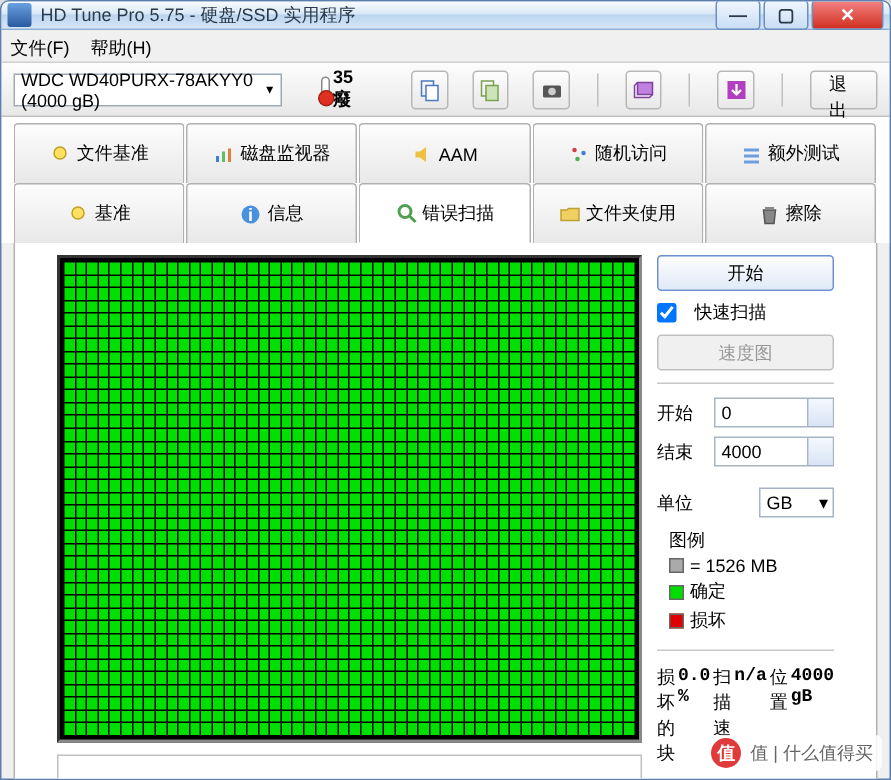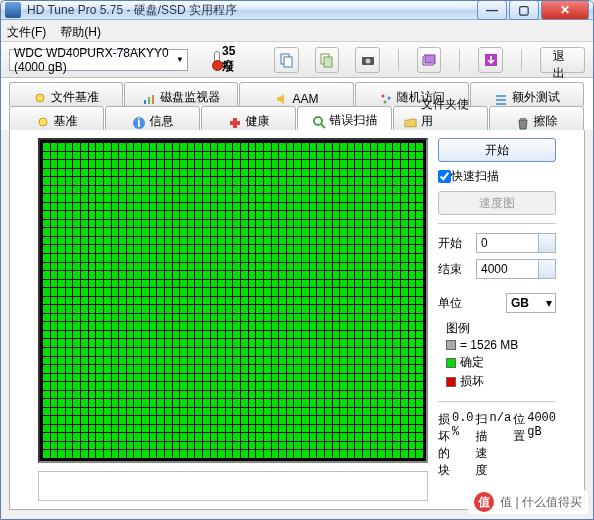--- a/index.html
+++ b/index.html
@@ -20,50 +20,50 @@
 .therm{width:12px;height:22px;position:relative}
 .therm:before{content:"";position:absolute;left:4px;top:2px;width:4px;height:14px;background:#fff;border:1px solid #888;border-radius:3px 3px 0 0}
 .therm:after{content:"";position:absolute;left:2px;bottom:0;width:9px;height:9px;background:#e03020;border-radius:50%;border:1px solid #a02010}
 .toolbar .spacer{flex:1}
 .tool-btn{width:30px;height:26px;border:1px solid #b8b8b8;border-radius:3px;background:linear-gradient(#fdfdfd,#e8e8e8);display:flex;align-items:center;justify-content:center}
 .tool-btn svg{width:16px;height:16px}
 .sep{width:1px;height:22px;background:#c0c0c0;margin:0 2px}
 .exit-btn{height:26px;padding:0 12px;border:1px solid #b8b8b8;border-radius:3px;background:linear-gradient(#fdfdfd,#e8e8e8)}
 .tabs{display:flex;background:#fff;border-bottom:none;padding:4px 8px 0 8px}
 .tabs.row2{padding-top:0}
-.tab{height:24px;display:flex;align-items:flex-end;gap:4px;padding:0 10px;border:1px solid #b0b0b0;border-bottom:none;background:linear-gradient(#fdfdfd,#e8e8e8);border-radius:3px 3px 0 0;margin-right:1px;flex:1;justify-content:center}
+.tab{height:40px;display:flex;align-items:center;gap:4px;padding:0 10px;border:1px solid #b0b0b0;border-bottom:none;background:linear-gradient(#fdfdfd,#e8e8e8);border-radius:3px 3px 0 0;margin-right:1px;flex:1;justify-content:center}
 .tab.active{background:#fff;border-bottom:1px solid #fff;position:relative;z-index:2}
 .tab .ico{width:14px;height:14px}
 .tabrow1 .tab{flex:1}
 .content{padding:8px 28px;display:flex;gap:10px;background:#fff;border:1px solid #b0b0b0;border-top:none;margin:0 8px;height:380px}
 .grid-area{width:410px;display:flex;flex-direction:column}
 .grid{flex:1;background:#000;border:2px inset #888;padding:3px;display:grid;grid-template-columns:repeat(50,1fr);grid-template-rows:repeat(37,1fr);gap:1px}
 .cell{background:#00e000}
 .below{height:30px;border:1px solid #c0c0c0;margin-top:8px;background:#fff}
 .side{flex:1;display:flex;flex-direction:column;gap:4px}
 .btn{height:24px;border:1px solid #6a90d0;border-radius:3px;background:linear-gradient(#fdfdfd,#e0eaf8);display:flex;align-items:center;justify-content:center}
 .btn.disabled{color:#999;border-color:#c0c0c0;background:#f0f0f0}
-.chk{display:flex;align-items:center;gap:0;padding:2px 0}
+.chk{display:flex;align-items:center;gap:12px;padding:2px 0}
 .chk input{width:13px;height:13px}
 .divider{height:1px;background:#c8c8c8;margin:4px 0}
 .row{display:flex;align-items:center;gap:4px;padding:1px 0}
 .row .lbl{width:34px}
 .spin{flex:1;height:20px;border:1px solid #a8b4c4;background:#fff;position:relative;display:flex;align-items:center;padding:0 4px}
 .spin:after{content:"";position:absolute;right:0;top:0;bottom:0;width:16px;border-left:1px solid #a8b4c4;background:linear-gradient(#f4f8ff,#d8e4f4)}
-.sel{width:50px;height:20px;border:1px solid #a8b4c4;background:#fff;position:relative;display:flex;align-items:center;padding:0 4px;font-weight:bold}
+.sel{width:50px;height:20px;border:1px solid #a8b4c4;background:#fff;position:relative;display:flex;align-items:center;padding:0 4px;font-weight:normal}
 .sel:after{content:"▾";position:absolute;right:3px;font-weight:normal}
 .legend{padding:2px 0 2px 8px}
 .lg-row{display:flex;align-items:center;gap:4px;padding:1px 0}
 .sq{width:10px;height:10px;border:1px solid #666}
 .sq.gray{background:#aaa}
 .sq.green{background:#00e000}
 .sq.red{background:#e00000}
 .stats{display:flex;gap:2px}
 .stat{display:flex;justify-content:space-between;padding:1px 0}
-.stat .v{font-family:"Courier New",monospace;font-weight:normal}
+.stat .v{font-family:"Courier New",monospace;font-weight:bold}
 .watermark{position:absolute;right:6px;bottom:6px;display:flex;align-items:center;gap:6px;background:rgba(255,255,255,.85);padding:2px 6px;border-radius:4px;font-size:13px;color:#666}
 .wm-ico{width:20px;height:20px;border-radius:50%;background:#e03a3a;color:#fff;display:flex;align-items:center;justify-content:center;font-weight:bold}
 </style>
 </head>
 <body>
 
 <div class="window">
   <div class="titlebar">
     <div class="icon"></div>
     <div class="title">HD Tune Pro 5.75 - 硬盘/SSD 实用程序</div>
@@ -169,27 +169,20 @@
         </svg>
         <span>基准</span>
       </div>
     <div class="tab">
         <svg class="ico" viewBox="0 0 14 14">
           <circle cx="7" cy="7" r="6" fill="#4a90e0"></circle>
           <text x="7" y="11" text-anchor="middle" fill="#fff" font-size="10" font-weight="bold">i</text>
         </svg>
         <span>信息</span>
       </div>
-    <div class="tab">
-        <svg class="ico" viewBox="0 0 14 14">
-          <rect x="5" y="2" width="4" height="10" fill="#e04040"></rect>
-          <rect x="2" y="5" width="10" height="4" fill="#e04040"></rect>
-        </svg>
-        <span>健康</span>
-      </div>
     <div class="tab active">
         <svg class="ico" viewBox="0 0 14 14">
           <circle cx="6" cy="6" r="4" fill="none" stroke="#50a050" stroke-width="2"></circle>
           <line x1="9" y1="9" x2="13" y2="13" stroke="#50a050" stroke-width="2"></line>
         </svg>
         <span>错误扫描</span>
       </div>
     <div class="tab">
         <svg class="ico" viewBox="0 0 14 14">
           <path d="M1 4 L5 4 L6 3 L13 3 L13 11 L1 11 Z" fill="#f0d060" stroke="#c0a030"></path>

